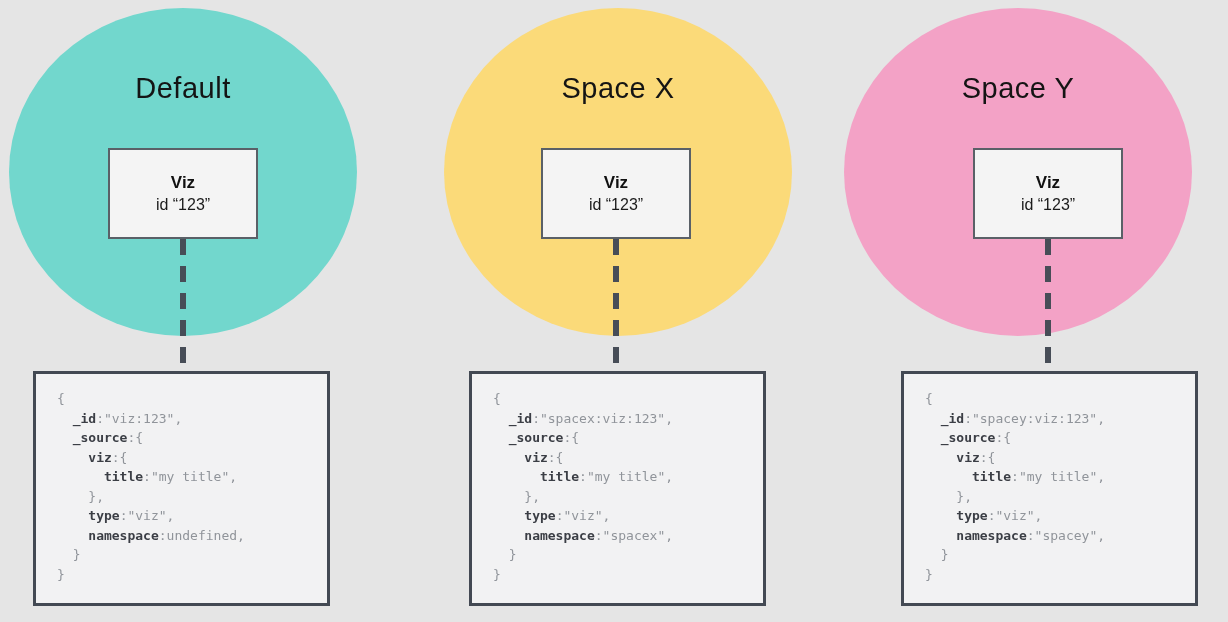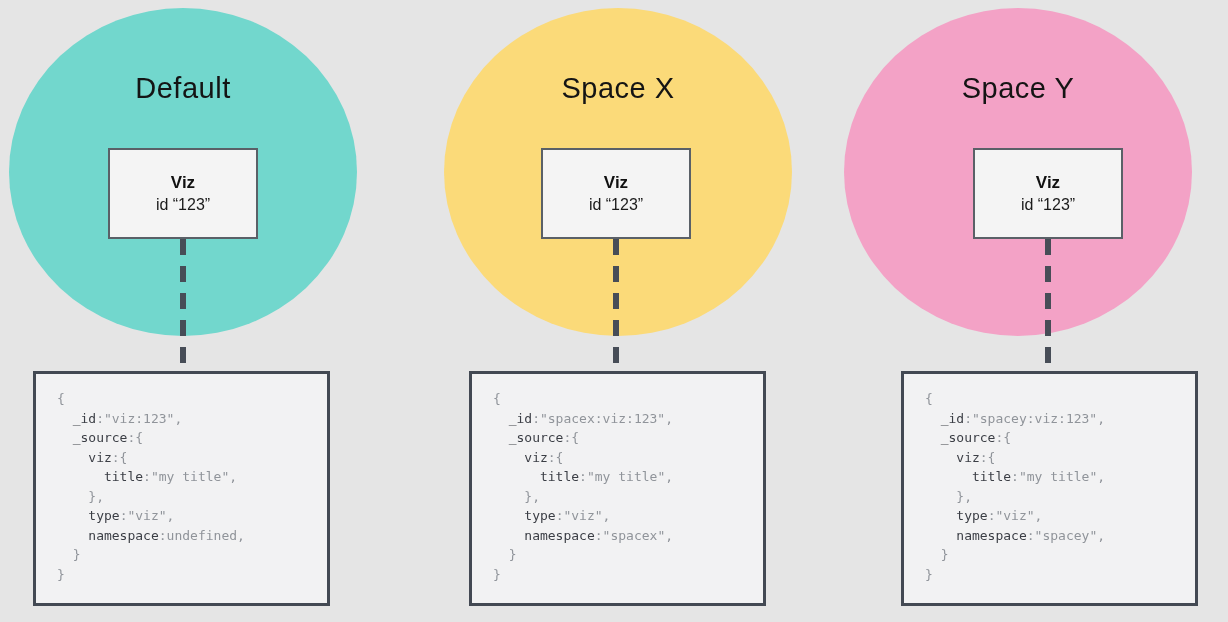--- a/index.html
+++ b/index.html
@@ -84,21 +84,21 @@
     display: block;
     margin: 15px 0 0 21px;
     font-family: "DejaVu Sans Mono", monospace;
     font-size: 13px;
     line-height: 19.5px;
     white-space: pre;
   }
   .code-line { white-space: pre; }
   .tok-key {
     color: var(--code-key, #3b3e45);
-    font-weight: 400;
+    font-weight: 700;
   }
   .tok-plain {
     color: var(--code-plain, #90949a);
   }
   
   .c0 .circle, .c0 .circle-title { left: 9px; }
   .c0 .viz-box   { left: 108px; }
   .c0 .connector { left: 180px; }
   .c0 .code-box  { left: 33px; }
 

